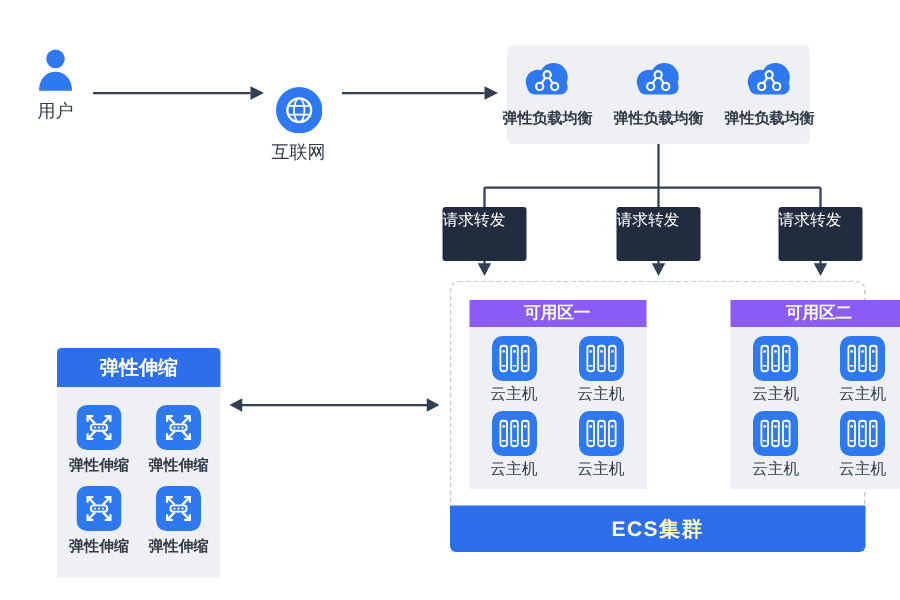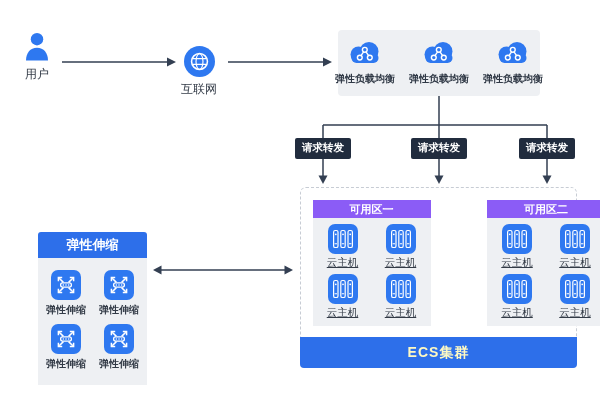--- a/index.html
+++ b/index.html
@@ -7,46 +7,46 @@
        font-family:"Liberation Sans","DejaVu Sans",sans-serif;}
   .canvas{position:absolute;left:0;top:0;width:600px;height:400px;}
   .connectors{position:absolute;left:0;top:0;width:600px;height:400px;}
 
   .abs{position:absolute;}
   .node-label{font-size:12px;font-weight:500;color:#333b47;text-align:center;margin-top:4px;}
 
   
   .user-node{left:9px;top:32px;width:56px;text-align:center;}
   .user-node svg{display:block;margin:0 auto;}
-  .internet-node{left:179px;top:46px;width:40px;text-align:center;}
+  .internet-node{left:179px;top:58px;width:40px;text-align:center;}
   .internet-node svg{display:block;margin:0 auto;}
 
   
   .elb-panel{left:338px;top:30px;width:202px;height:66px;background:#eef0f3;border-radius:4px;
              display:flex;justify-content:center;gap:14px;padding-top:9px;box-sizing:border-box;}
   .elb-item{width:64px;text-align:center;}
   .elb-item svg{display:block;margin:0 auto;}
   .elb-label{font-size:10px;font-weight:600;color:#2f3845;margin-top:5px;white-space:nowrap;}
 
   
-  .fwd{width:56px;height:21px;line-height:19px;background:#212c3e;color:#ffffff;
-       font-size:10.5px;font-weight:700;text-align:center;border-radius:2px;top:138px;}
+  .fwd{width:56px;height:36px;line-height:19px;background:#212c3e;color:#ffffff;
+       font-size:10.5px;font-weight:400;text-align:left;border-radius:2px;top:138px;}
   .fwd1{left:295px;} .fwd2{left:411px;} .fwd3{left:519px;}
 
   
   .cluster{left:300px;top:187px;width:277px;height:181px;border:1.5px dashed #c7ccd4;
            border-radius:6px;box-sizing:border-box;}
   .zone{position:absolute;top:11.5px;width:118px;height:126px;background:#eef0f3;}
   .zone1{left:11.5px;} .zone2{left:146px;margin-left:40px;}
   .zone-header{height:18px;line-height:18px;background:#8b5cf6;color:#ffffff;
                font-size:11px;font-weight:600;text-align:center;}
   .zone-grid{display:flex;flex-wrap:wrap;justify-content:space-evenly;padding-top:6px;}
   .host{width:56px;text-align:center;}
   .host svg{display:block;margin:0 auto;}
-  .host-label{font-size:10.5px;font-weight:500;color:#333b47;margin:2px 0 4px;text-decoration:underline;}
+  .host-label{font-size:10.5px;font-weight:500;color:#333b47;margin:2px 0 4px;}
 
   .ecs-bar{left:300px;top:337px;width:277px;height:31px;line-height:31px;background:#2d6fea;
            color:#fef9c3;font-size:14px;font-weight:700;text-align:center;letter-spacing:1px;
            border-radius:0 0 4px 4px;}
 
   
   .scaling{left:38px;top:192px;width:109px;margin-top:40px;}
   .scaling-header{height:26px;line-height:26px;background:#2d6fea;color:#ffffff;
                   font-size:13px;font-weight:700;text-align:center;border-radius:3px 3px 0 0;}
   .scaling-body{height:127px;background:#eef0f3;display:flex;flex-wrap:wrap;

